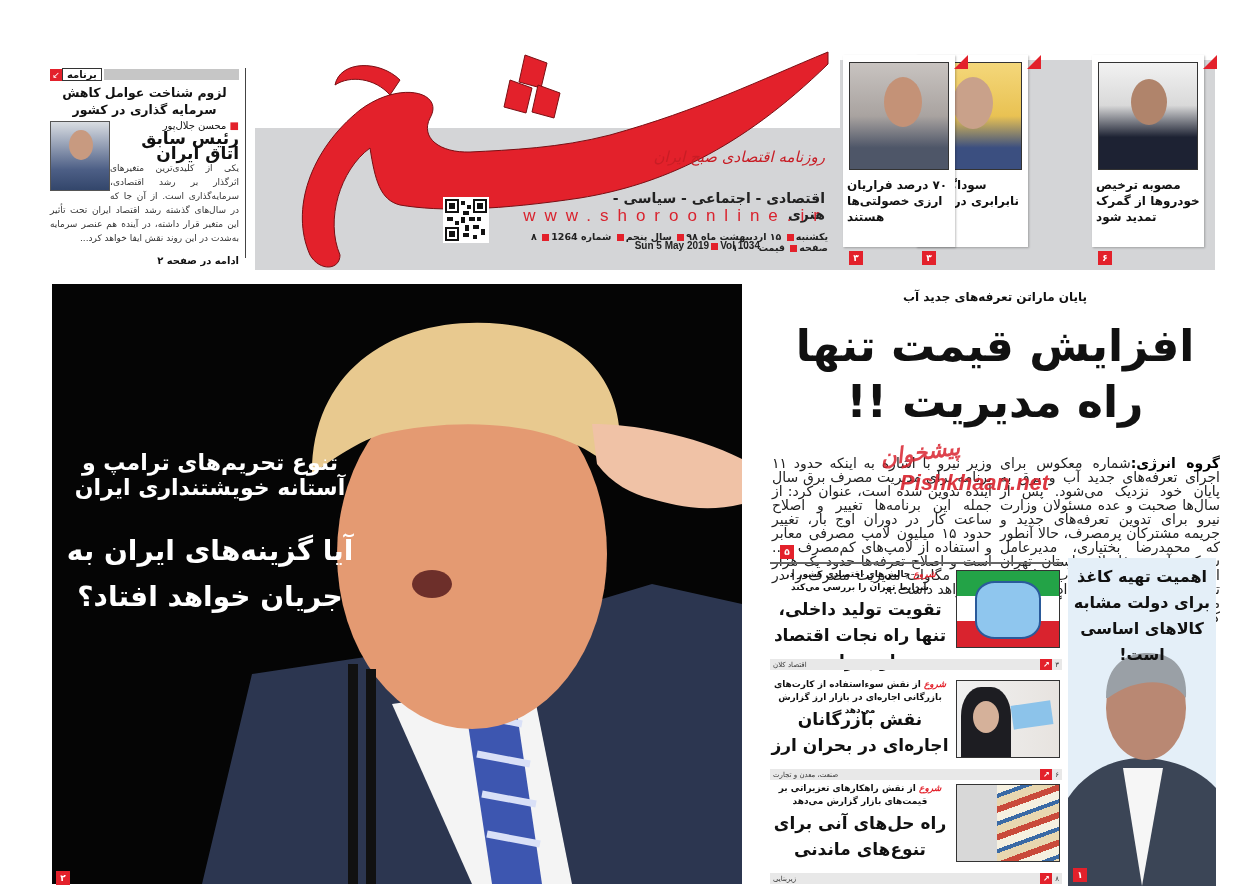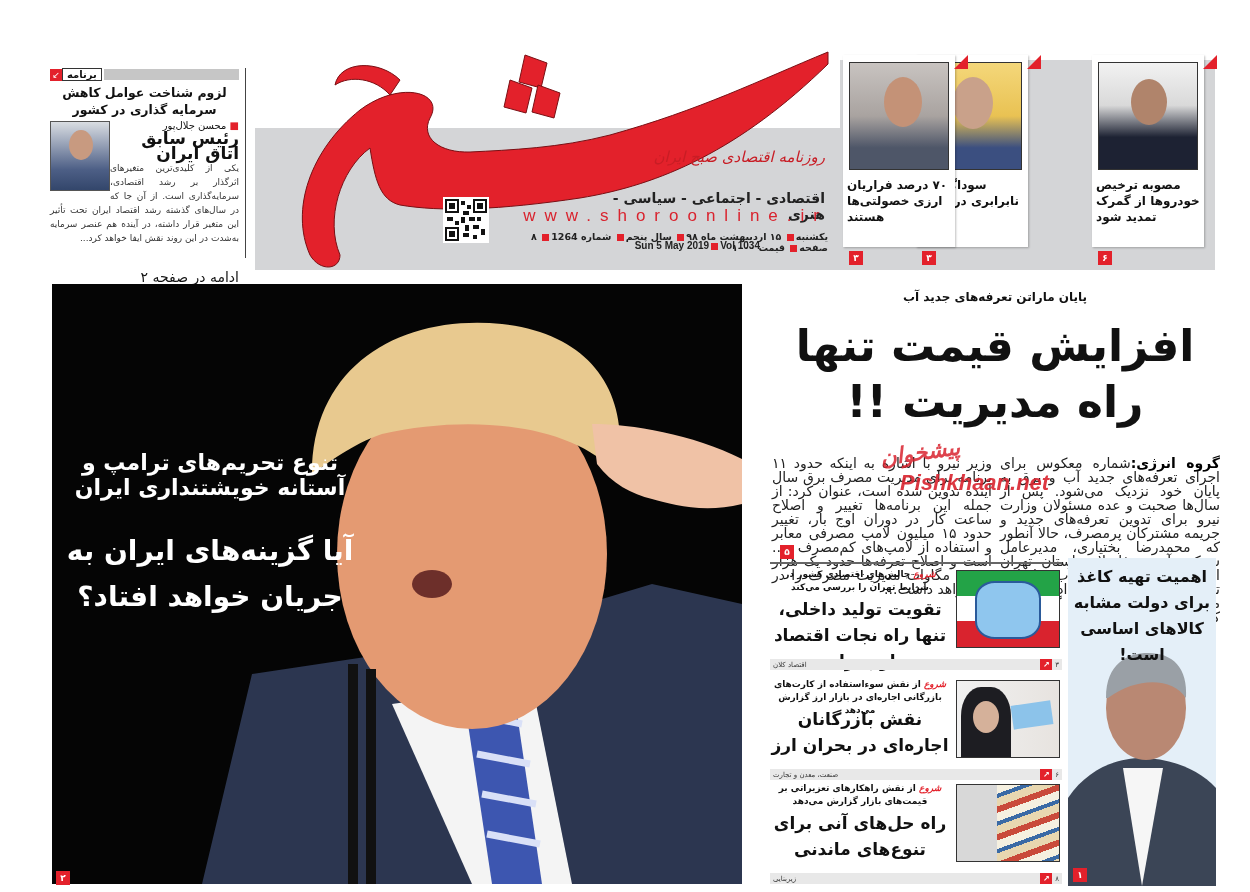--- a/index.html
+++ b/index.html
@@ -20,21 +20,21 @@
 #ed-icon{width:12px;height:12px;background:#e3212b;color:#fff;font-size:9px;line-height:12px;text-align:center}
 #ed-label{background:#fff;border:1px solid #333;font-size:10px;font-weight:bold;padding:0 4px;line-height:11px;margin-right:2px}
 #ed-grey{flex:1;height:11px;background:#c6c6c6}
 #ed-title{font-size:12.5px;font-weight:bold;text-align:center;line-height:17px;margin-top:3px}
 #ed-photo{float:left;width:60px;height:70px;background:linear-gradient(#d9dde2,#4d5f86 70%,#33466b);border:1px solid #555;margin-top:3px;position:relative;overflow:hidden}
 #ed-photo .head{position:absolute;left:18px;top:8px;width:24px;height:30px;border-radius:50%;background:#c89a80}
 #ed-author{font-size:10px;text-align:right;margin-top:2px}
 #ed-author .dot{color:#e3212b}
 #ed-role{font-size:17px;font-weight:bold;line-height:15px}
 #ed-body{font-size:9px;line-height:14px;text-align:justify;color:#333}
-#ed-cont{font-size:14px;font-weight:normal;text-align:right;margin-top:24px}
+#ed-cont{font-size:10px;font-weight:bold;text-align:right;margin-top:10px}
 
 
 #logo{left:280px;top:40px;width:560px;height:235px}
 #tagline{left:600px;top:148px;width:225px;font-size:15px;color:#c81d25;font-style:italic;text-align:right;font-family:"DejaVu Serif",serif}
 #cats{left:600px;top:190px;width:225px;font-size:14px;font-weight:bold;color:#222}
 #url{left:508px;top:206px;width:320px;font-size:17px;letter-spacing:9px;color:#d9232e;text-align:right;font-family:"Liberation Sans",sans-serif}
 #dateline{left:500px;top:231px;width:328px;font-size:9.5px;font-weight:bold;text-align:right;color:#222}
 #dateline .sq{display:inline-block;width:7px;height:7px;background:#e3212b;margin:0 2px;vertical-align:middle}
 #endate{left:560px;top:240px;width:200px;font-size:10px;font-weight:bold;text-align:right;color:#222;font-family:Liberation Sans, sans-serif}
 #endate .sq{display:inline-block;width:7px;height:7px;background:#e3212b;vertical-align:middle;margin:0 2px}

